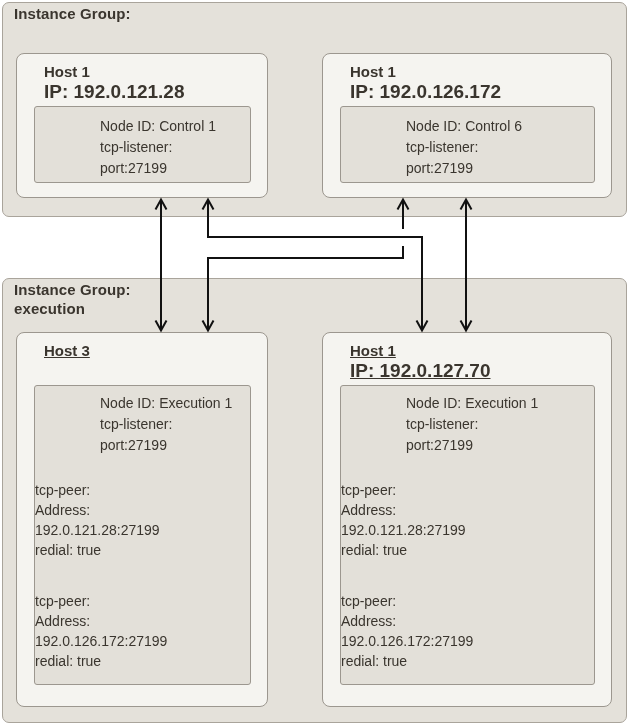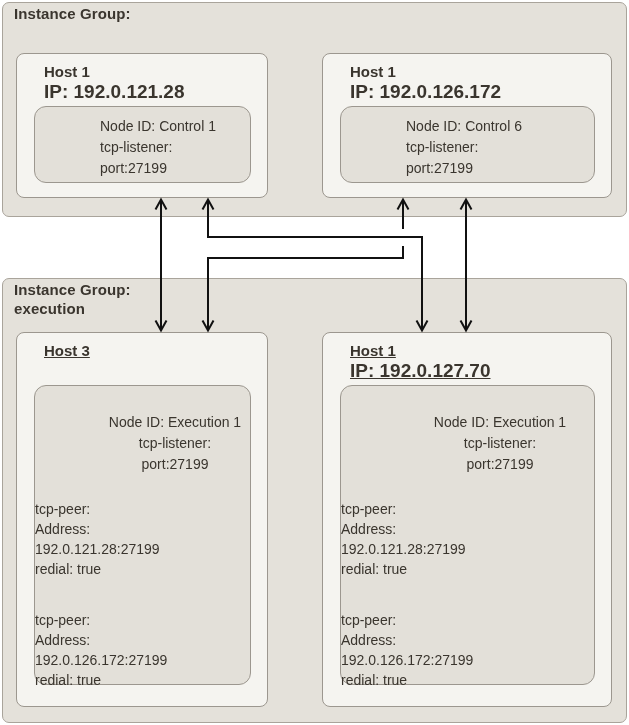--- a/index.html
+++ b/index.html
@@ -67,33 +67,33 @@
     font-weight: 600;
     line-height: 20px;
   }
   .node {
     position: absolute;
     left: 17px;
     right: 16px;
     top: 52px;
     background: var(--node-fill);
     border: 1px solid var(--node-border);
-    border-radius: 12px;
+    border-radius: 3px;
     box-sizing: border-box;
     font-size: 14px;
     font-weight: 400;
   }
   .node-short { height: 77px; }
   .node-tall  { height: 300px; }
   .node-listener {
     margin: 9px 0 0 65px;
     line-height: 21px;
     text-align: left;
   }
-  .node-tall .node-listener { margin-top: 26px; text-align: center; }
+  .node-tall .node-listener { margin-top: 7px; }
   .node-peer {
     margin-top: 24px;
     line-height: 20px;
   }
   .node-peer.peer-2 { margin-top: 31px; }
   .arrows {
     position: absolute;
     left: 0; top: 0;
     width: 629px; height: 725px;
     pointer-events: none;

